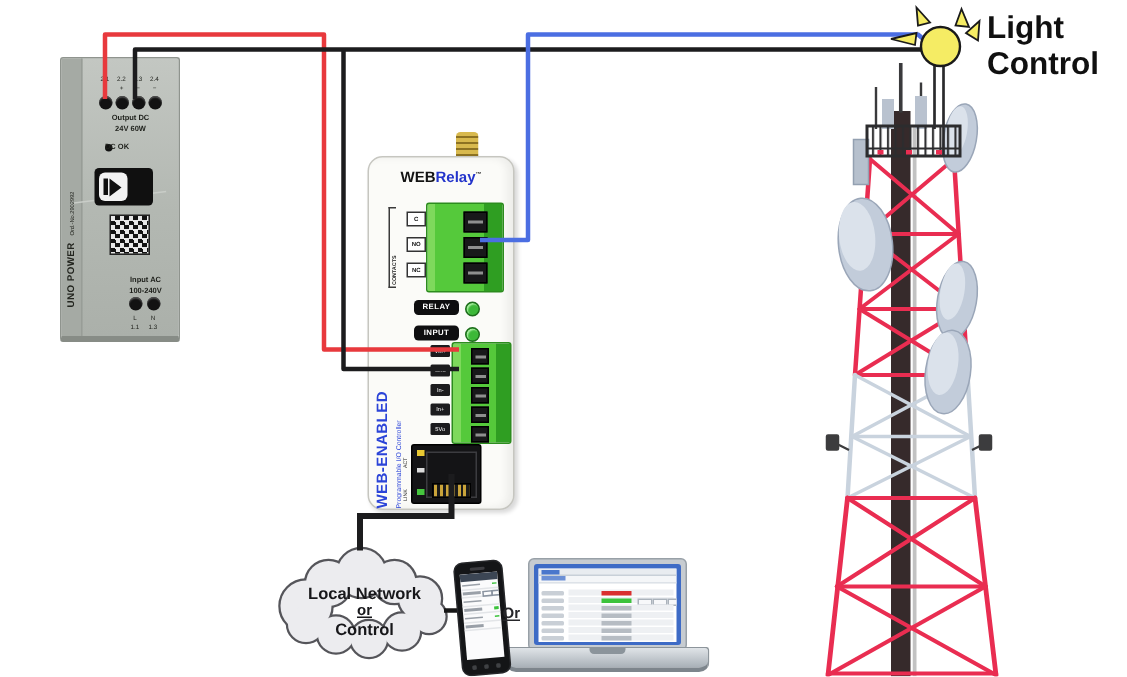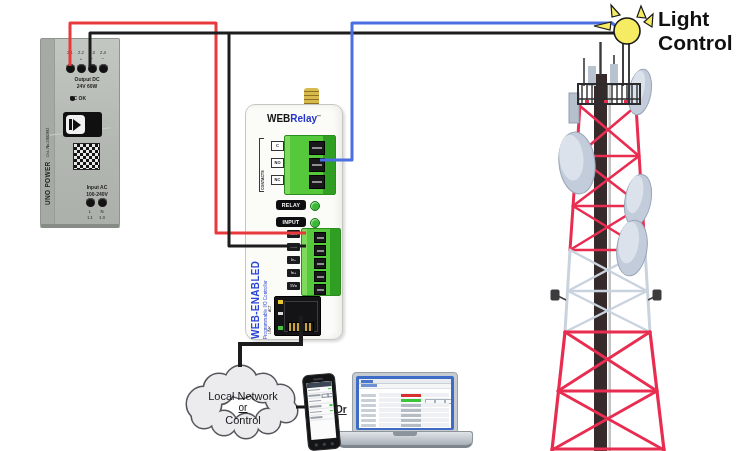--- a/index.html
+++ b/index.html
@@ -52,21 +52,21 @@
        border:1px solid #1e6e1c;box-shadow:inset 1px 1px 1px #a8eea0;}
   .iotag{position:absolute;left:41px;width:13px;height:8px;background:#1c1c1e;color:#fff;border-radius:1px;
          font-size:3.8px;line-height:8px;text-align:center;}
   .eth{position:absolute;left:28px;top:191px;width:45px;height:38px;background:#141416;border:1px solid #000;border-radius:2px;}
   .eth-led{position:absolute;width:5px;height:4px;}
   .eth-pins{position:absolute;left:13px;top:25px;width:24px;height:8px;
             background:repeating-linear-gradient(90deg,#caa43a 0 2px,#1a1a1a 2px 4px);border:1px solid #000;}
   .eth-frame{position:absolute;left:9px;top:4px;width:32px;height:29px;border:1px solid #3c3c40;}
 
   
-  .cloud-text{position:absolute;left:197px;top:390px;width:92px;text-align:center;color:#17171a;font-weight:400;}
+  .cloud-text{position:absolute;left:197px;top:390px;width:92px;text-align:center;color:#17171a;font-weight:700;}
   .cloud-text .l1,.cloud-text .l3{font-size:11px;line-height:12px;}
   .cloud-text .l2{font-size:10px;line-height:12px;text-decoration:underline;}
 
   
   .phone{position:absolute;left:305px;top:374px;width:31px;height:74px;background:#141517;border:1px solid #26272a;
          border-radius:6px;transform:rotate(-5deg);}
   .ph-spk{position:absolute;left:10px;top:3px;width:10px;height:2px;background:#3c3c40;border-radius:1px;}
   .ph-screen{position:absolute;left:3px;top:7px;right:3px;bottom:10px;background:#fbfbfc;overflow:hidden;}
   .ph-head{height:5px;background:#3c4654;}
   .prow{height:4.5px;border-bottom:0.5px solid #e3e5e8;position:relative;}

